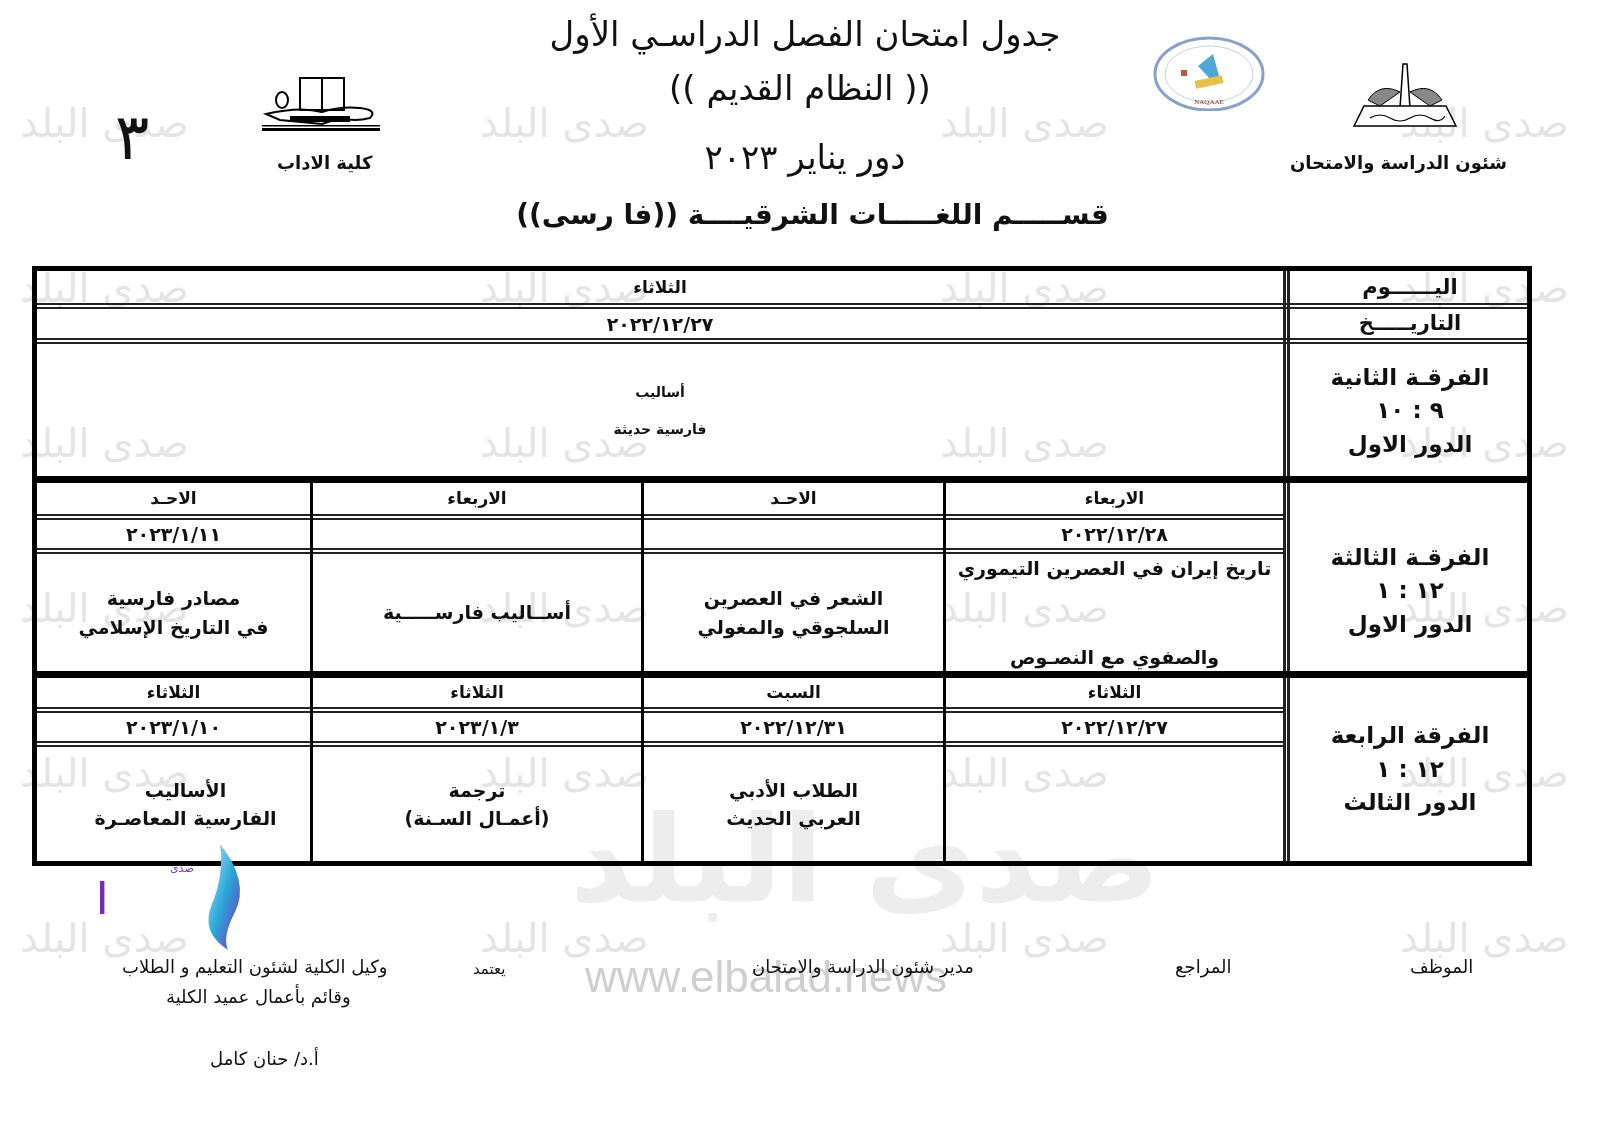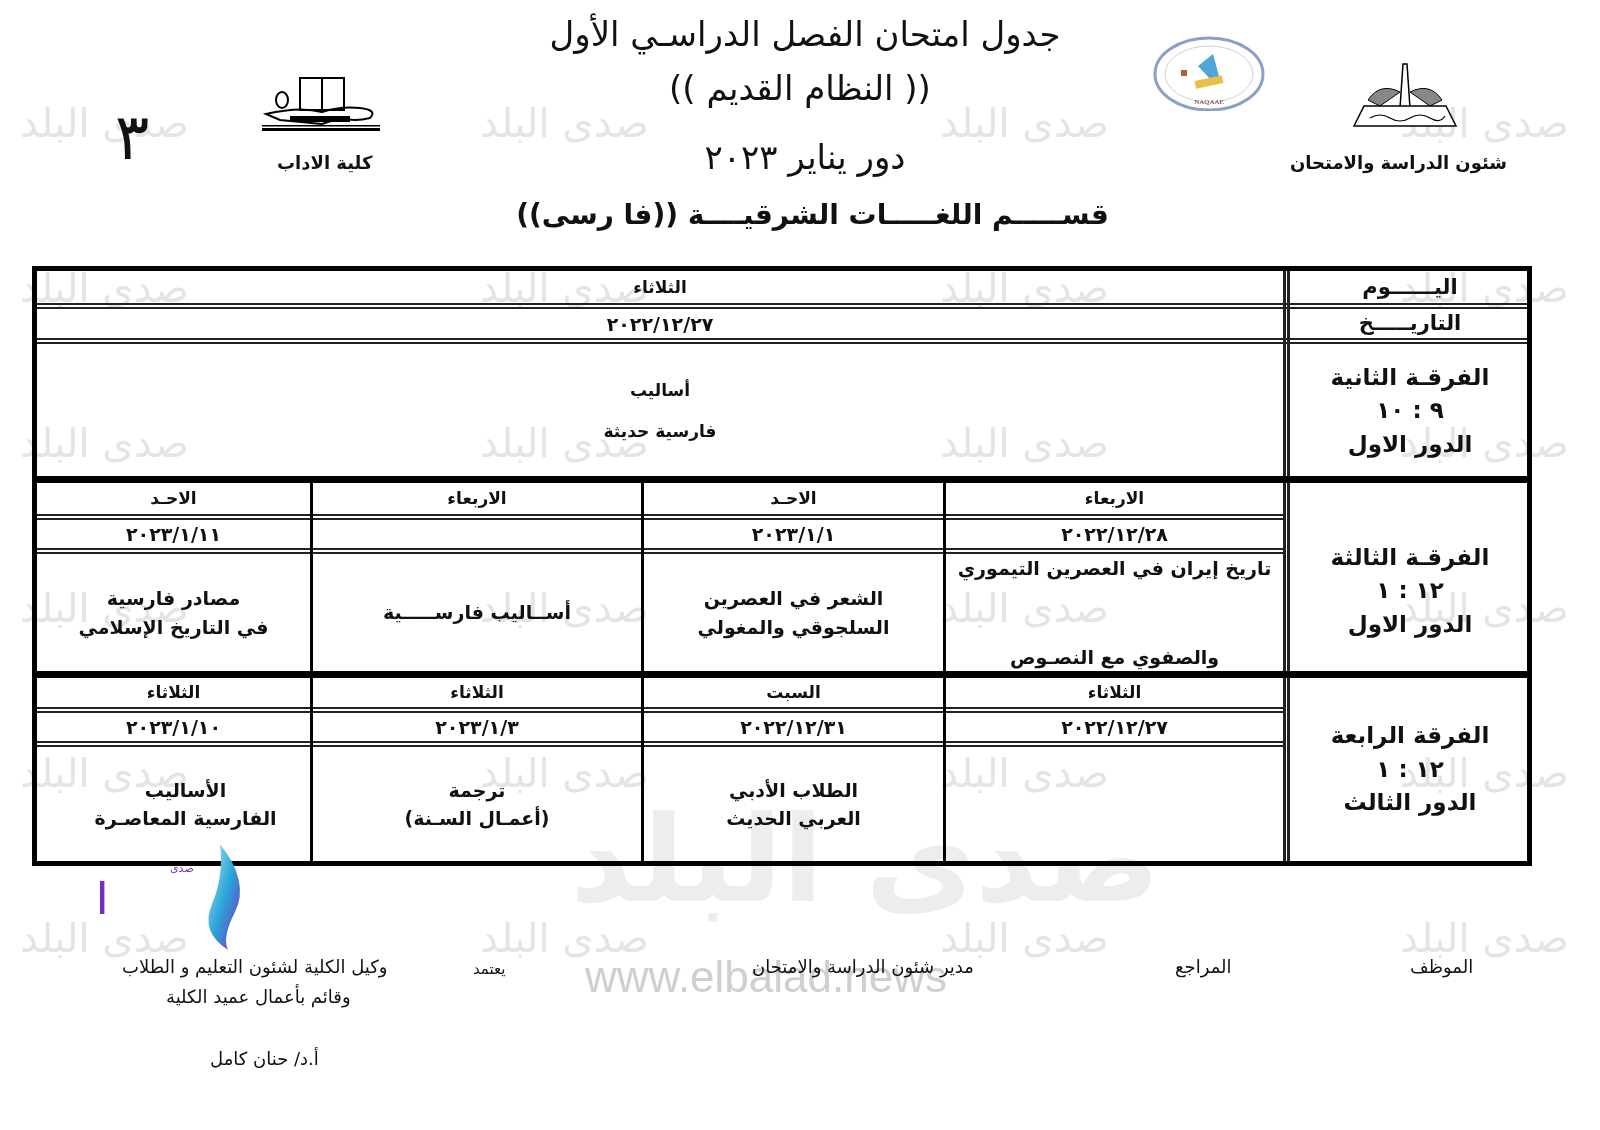--- a/index.html
+++ b/index.html
@@ -118,21 +118,21 @@
   <div class="cell" style="left:1256px;top:38px;width:234px;height:30px;font-size:21px;">التاريـــــخ</div>
 
   <div class="cell label-col" style="left:1256px;top:75px;width:234px;height:130px;flex-direction:column;">
     <span>الفرقـة الثانية</span>
     <span>٩  :  ١٠</span>
     <span>الدور الاول</span>
   </div>
 
   <div class="cell" style="left:0;top:2px;width:1246px;height:30px;font-size:17px;">الثلاثاء</div>
   <div class="cell date" style="left:0;top:38px;width:1246px;height:30px;">٢٠٢٢/١٢/٢٧</div>
-  <div class="cell" style="left:0;top:75px;width:1246px;height:130px;flex-direction:column;font-size:17px;gap:16px;">
+  <div class="cell" style="left:0;top:75px;width:1246px;height:130px;flex-direction:column;font-size:14px;gap:16px;">
     <span>أساليب</span>
     <span>فارسية حديثة</span>
   </div>
 
   <div class="hline" style="left:0;top:205px;width:1490px;height:7px;"></div>
 
   <div class="dbl-h" style="left:0;top:243px;width:1246px;"></div>
   <div class="dbl-h" style="left:0;top:277px;width:1246px;"></div>
   <div class="vline" style="left:906px;top:212px;width:3px;height:188px;"></div>
   <div class="vline" style="left:604px;top:212px;width:3px;height:188px;"></div>
@@ -145,21 +145,20 @@
   </div>
 
   <div class="cell" style="left:909px;top:212px;width:337px;height:31px;font-size:17px;">الاربعاء</div>
   <div class="cell date" style="left:909px;top:249px;width:337px;height:28px;">٢٠٢٢/١٢/٢٨</div>
   <div class="cell" style="left:909px;top:283px;width:337px;height:117px;flex-direction:column;justify-content:space-between;">
     <span>تاريخ إيران في العصرين التيموري</span>
     <span>والصفوي مع النصـوص</span>
   </div>
 
   <div class="cell" style="left:607px;top:212px;width:299px;height:31px;font-size:17px;">الاحـد</div>
-  <div class="cell date" style="left:607px;top:249px;width:299px;height:28px;">٢٠٢٣/١/١</div>
   <div class="cell" style="left:607px;top:283px;width:299px;height:117px;flex-direction:column;">
     <span>الشعر في العصرين</span>
     <span>السلجوقي والمغولي</span>
   </div>
 
   <div class="cell" style="left:276px;top:212px;width:328px;height:31px;font-size:17px;">الاربعاء</div>
   <div class="cell" style="left:276px;top:283px;width:328px;height:117px;flex-direction:column;">
     <span>أســاليب فارســـــية</span>
   </div>
 

